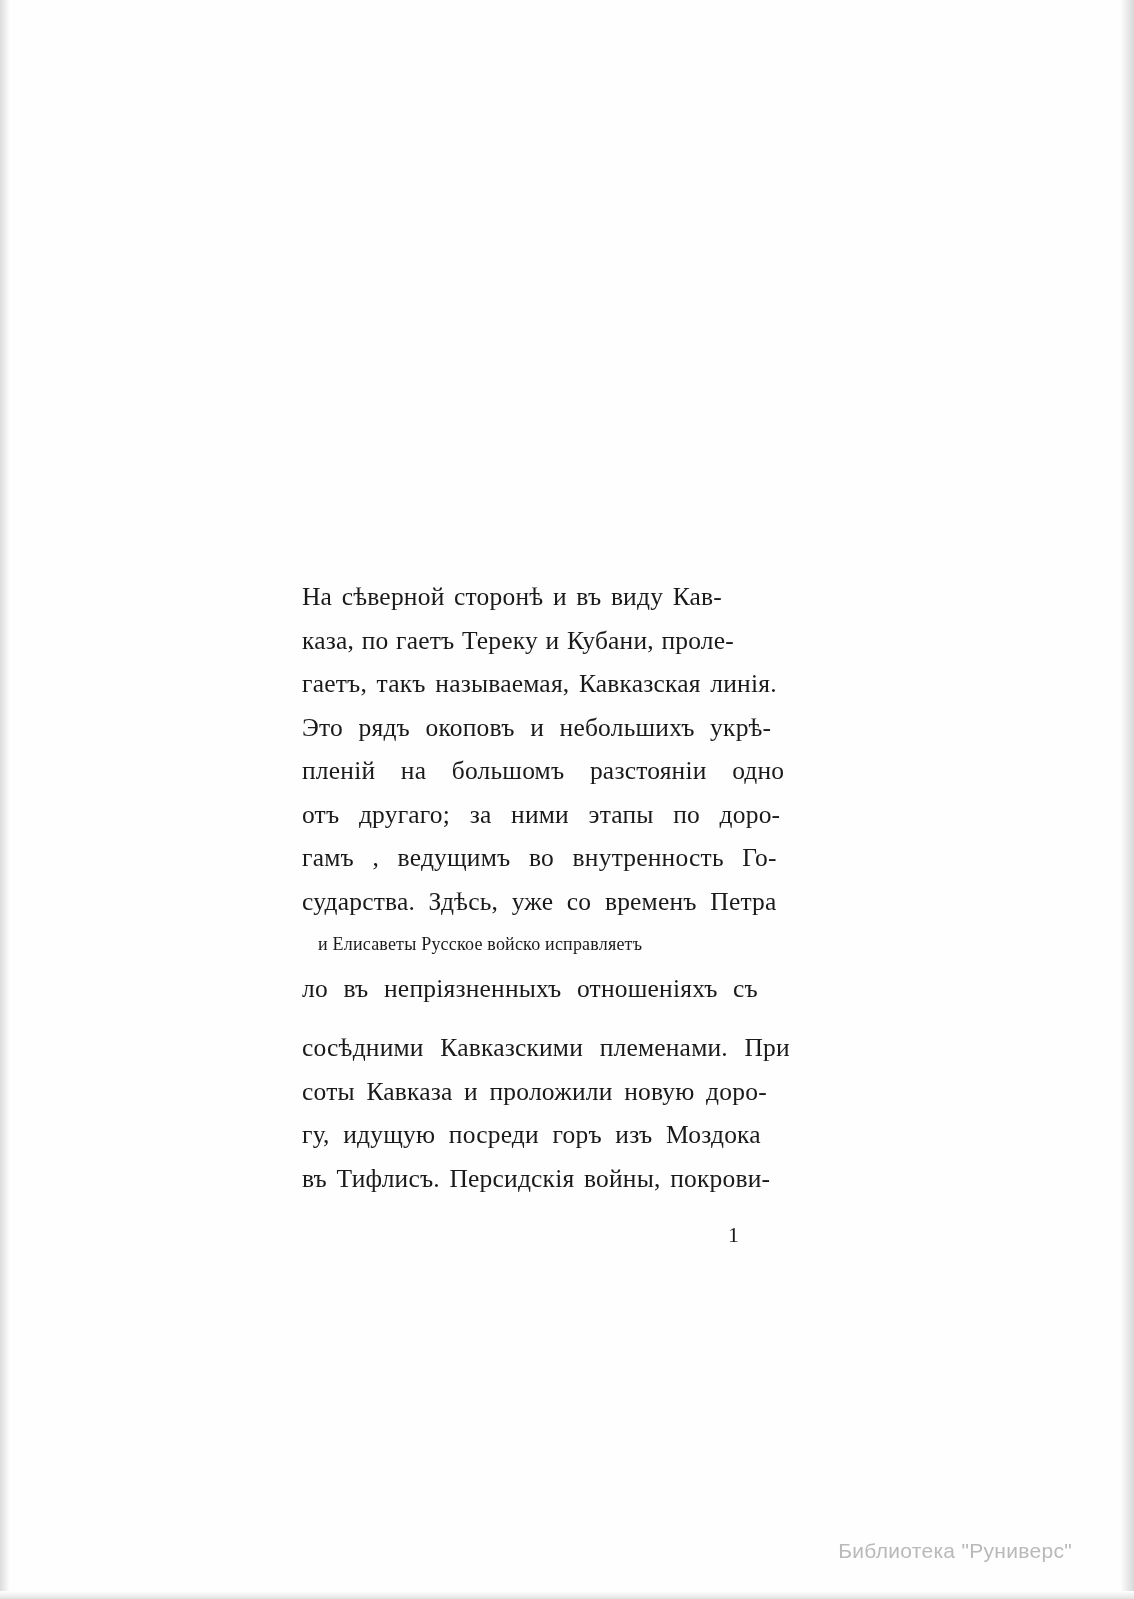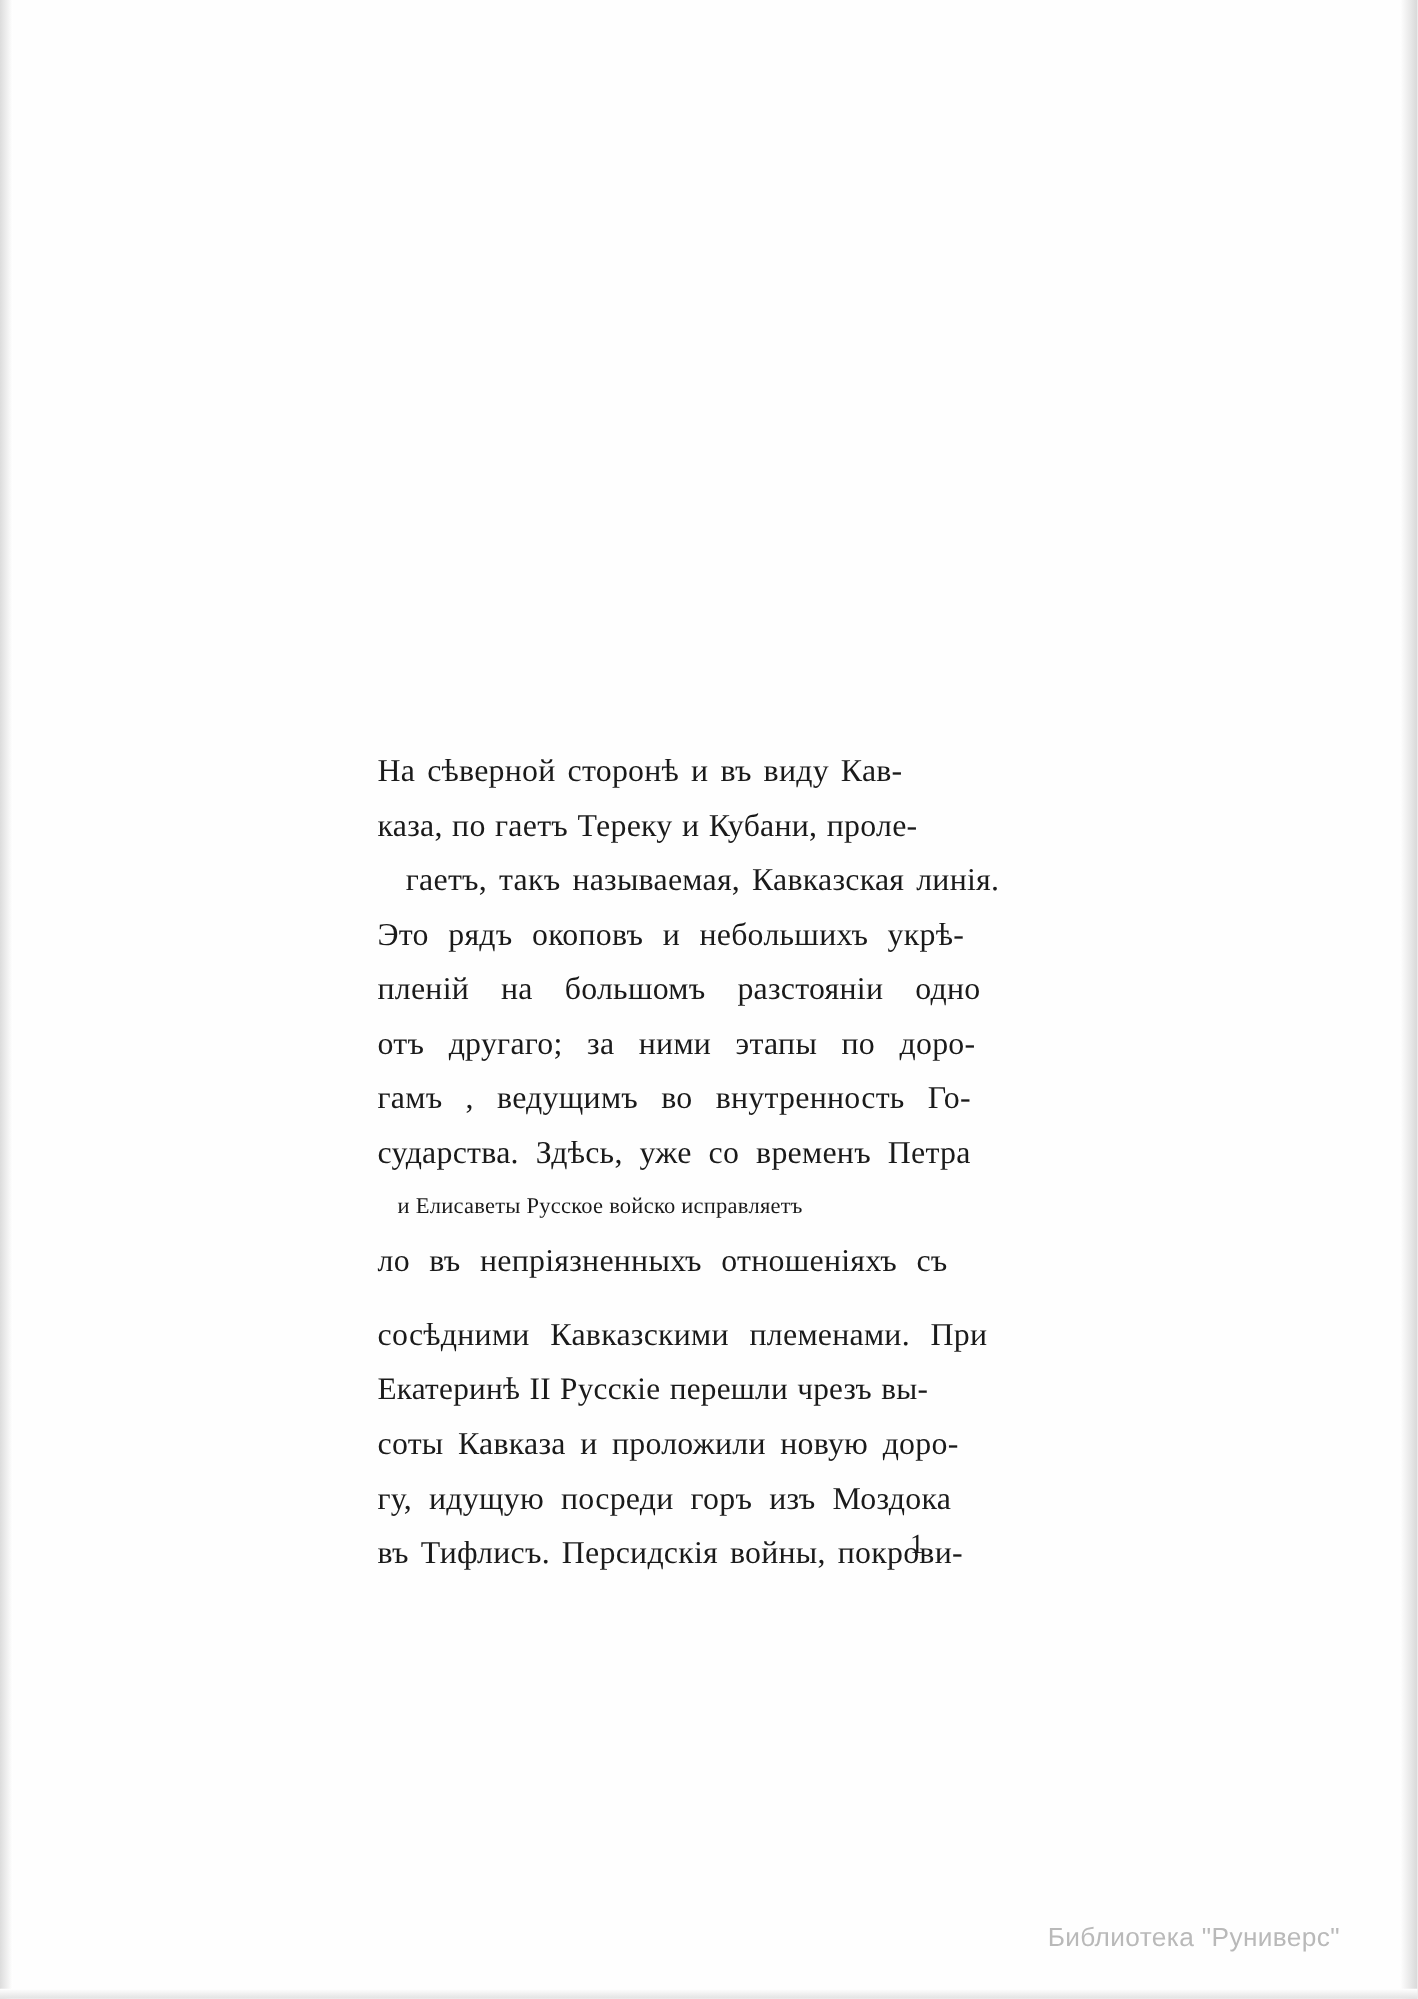--- a/index.html
+++ b/index.html
@@ -43,36 +43,36 @@
     left: 0;
     bottom: 0;
     width: 100%;
     height: 8px;
     background: linear-gradient(to top, #e2e2e2, #ffffff);
   }
 
   .text-block {
     position: absolute;
     left: 302px;
-    top: 595px;
+    top: 575px;
     width: 520px;
   }
 
   .line {
     font-size: 25.5px;
     line-height: 43.5px;
     color: #1a1a1a;
     white-space: nowrap;
     letter-spacing: 0.2px;
   }
 
   
   .j1 { word-spacing: 3px; }
   .j2 { word-spacing: 1px; }
-  .j3 { word-spacing: 3px; text-align: center; }
+  .j3 { word-spacing: 3px; }
   .j4 { word-spacing: 9px; }
   .j5 { word-spacing: 19px; }
   .j6 { word-spacing: 13px; }
   .j7 { word-spacing: 12px; }
   .j8 { word-spacing: 7px; }
   .j9 { word-spacing: 0px; font-size: 18px; margin-left: 16px; }
   .j10 { word-spacing: 6px; }
   .j11 { word-spacing: 9px; }
   .j12 { word-spacing: 10px; margin-top: 16px; }
   .j13 { word-spacing: 1px; font-size: 25px; }
@@ -113,21 +113,20 @@
     <div class="line j2">каза, по гаетъ Тереку и Кубани, проле-</div>
     <div class="line j3">гаетъ, такъ называемая, Кавказская линія.</div>
     <div class="line j4">Это рядъ окоповъ и небольшихъ укрѣ-</div>
     <div class="line j5">пленій  на  большомъ  разстояніи  одно</div>
     <div class="line j6">отъ  другаго;  за  ними  этапы  по  доро-</div>
     <div class="line j7">гамъ ,  ведущимъ  во  внутренность  Го-</div>
     <div class="line j8">сударства.  Здѣсь,  уже  со временъ Петра</div>
     <div class="line j9">и  Елисаветы Русское войско исправляетъ</div>
     <div class="line j11">ло  въ  непріязненныхъ  отношеніяхъ  съ</div>
     <div class="line j12">сосѣдними  Кавказскими  племенами.  При</div>
-    <div class="line j13">Екатеринѣ II Русскіе перешли чрезъ вы-</div>
     <div class="line j14">соты Кавказа и проложили  новую  доро-</div>
     <div class="line j15">гу,  идущую  посреди  горъ  изъ  Моздока</div>
     <div class="line j16">въ Тифлисъ. Персидскія войны,  покрови-</div>
   </div>
 
   <div class="folio">1</div>
 
   <div class="watermark">Библиотека "Руниверс"</div>
 
 </div>

